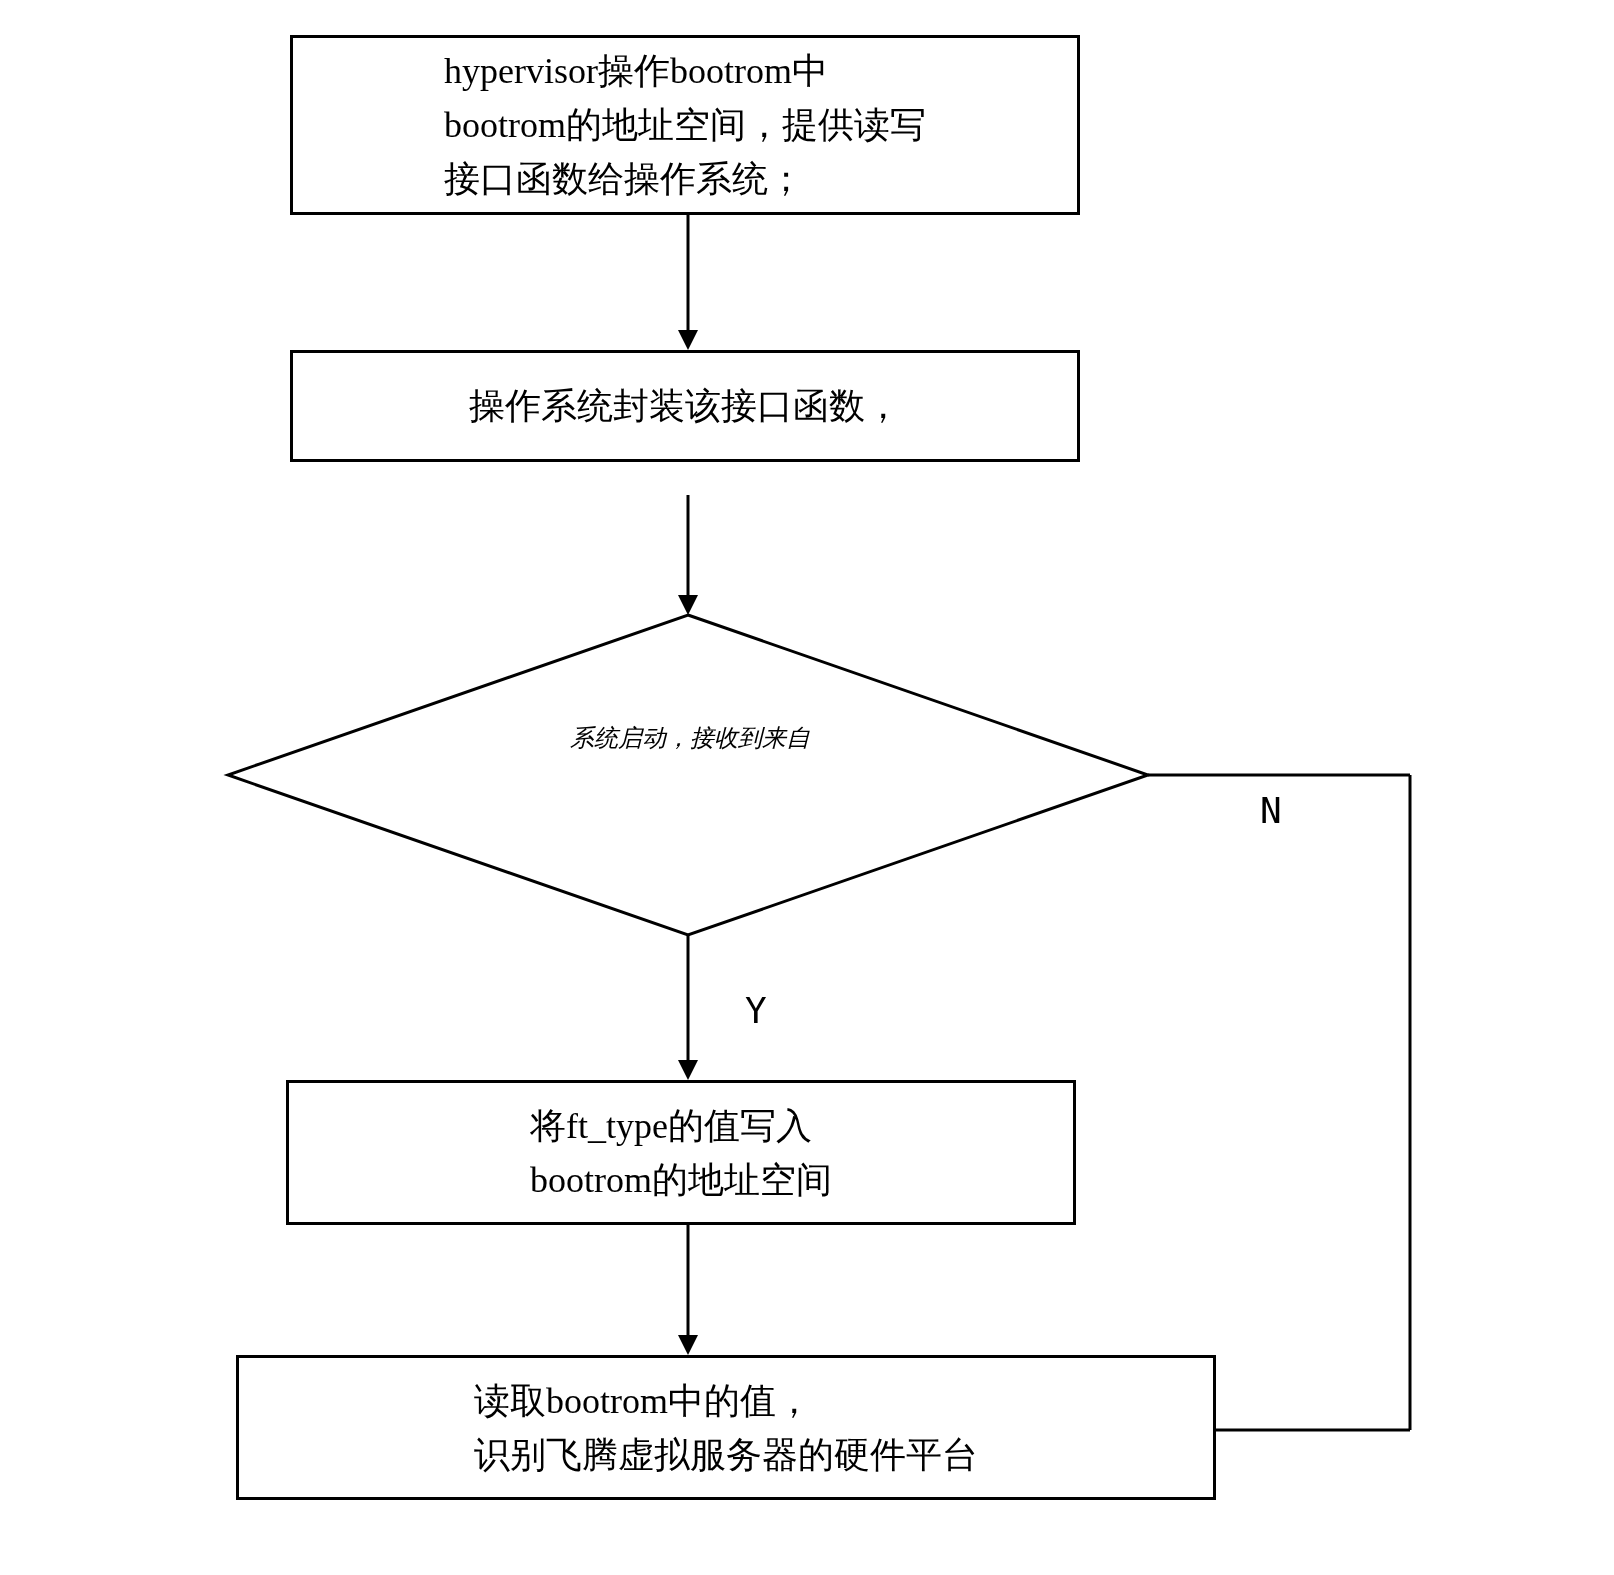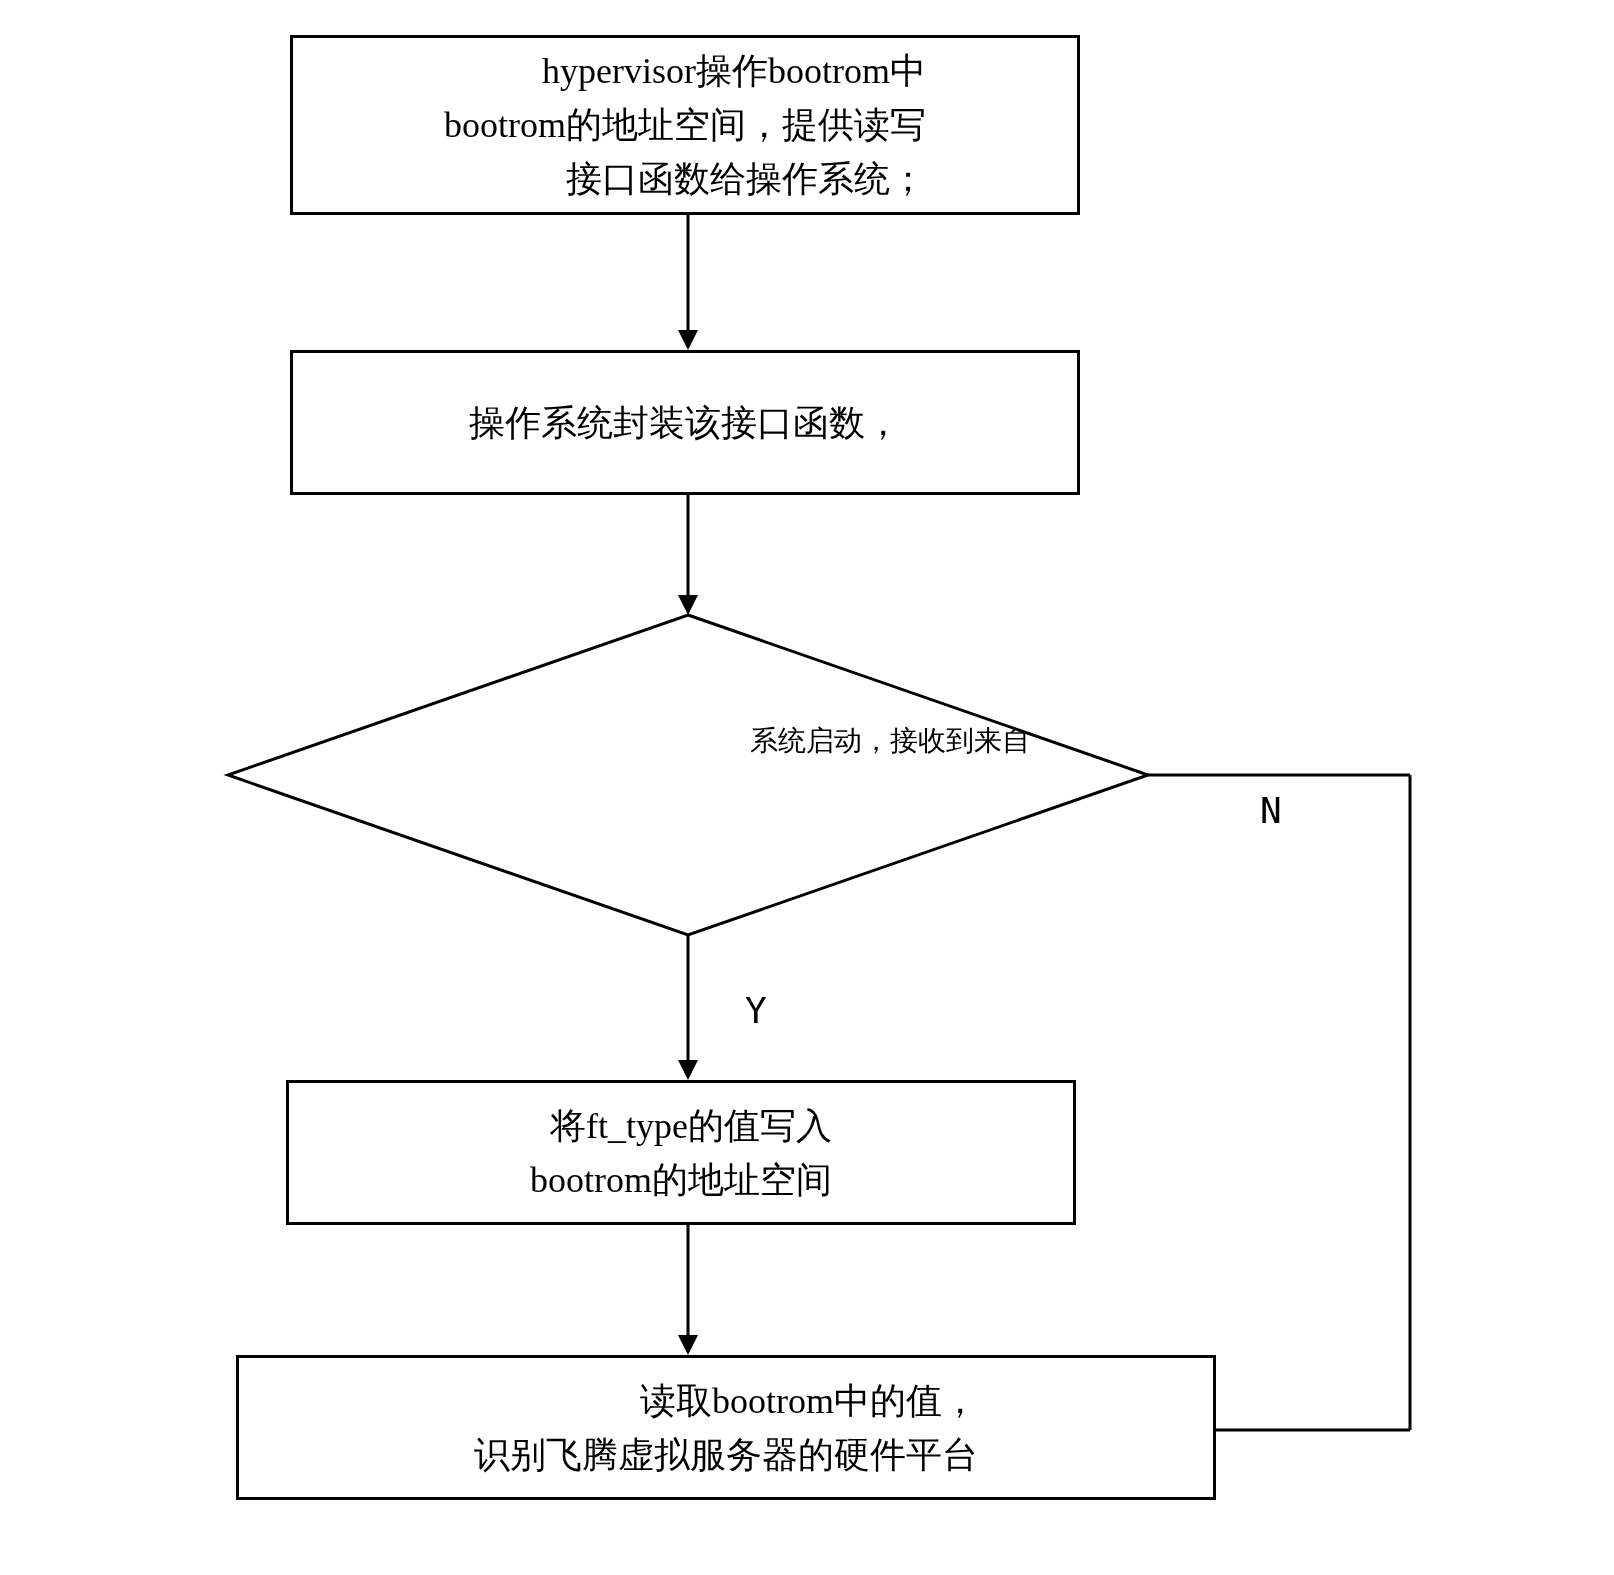--- a/index.html
+++ b/index.html
@@ -14,31 +14,32 @@
       height: 1575px;
       position: relative;
     }
     .box {
       position: absolute;
       border: 3px solid black;
       background: white;
       display: flex;
       align-items: center;
       justify-content: center;
-      text-align: right;
+      text-align: left;
       font-size: 36px;
       line-height: 1.5;
       padding: 10px 20px;
     }
     .diamond-text {
       position: absolute;
-      text-align: right;
-      font-size: 28px;
+      text-align: center;
+      font-size: 24px;
       line-height: 1.5;
       z-index: 2;
+      font-style: italic;
     }
     .label {
       position: absolute;
       font-size: 36px;
       font-family: monospace;
     }
     svg {
       position: absolute;
       top: 0;
       left: 0;
@@ -48,21 +49,21 @@
 <body>
 
 <div class="box" style="left: 290px; top: 35px; width: 790px; height: 180px;">
   <div>
     <div>hypervisor操作bootrom中</div>
     <div>bootrom的地址空间，提供读写</div>
     <div>接口函数给操作系统；</div>
   </div>
 </div>
 
-<div class="box" style="left: 290px; top: 350px; width: 790px; height: 145px;">
+<div class="box" style="left: 290px; top: 350px; width: 790px; height: 112px;">
   <div>
     <div>操作系统封装该接口函数，</div>
   </div>
 </div>
 
 <svg width="1614" height="1575">
 
   <polygon points="688,615 1148,775 688,935 228,775" fill="white" stroke="black" stroke-width="3"></polygon>
 
   <line x1="688" y1="215" x2="688" y2="340" stroke="black" stroke-width="3"></line>

